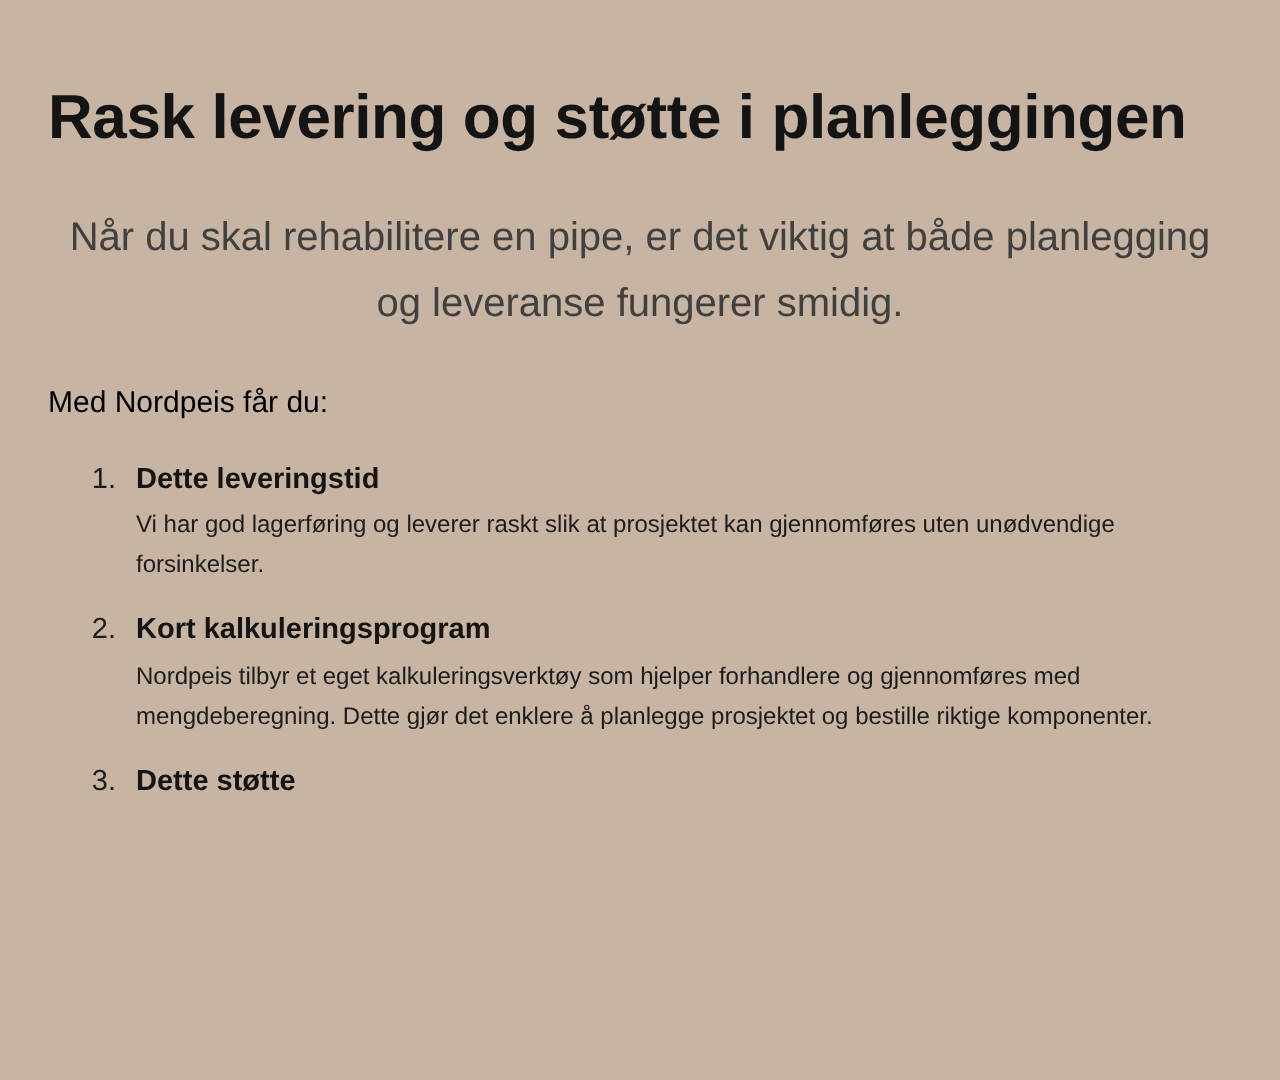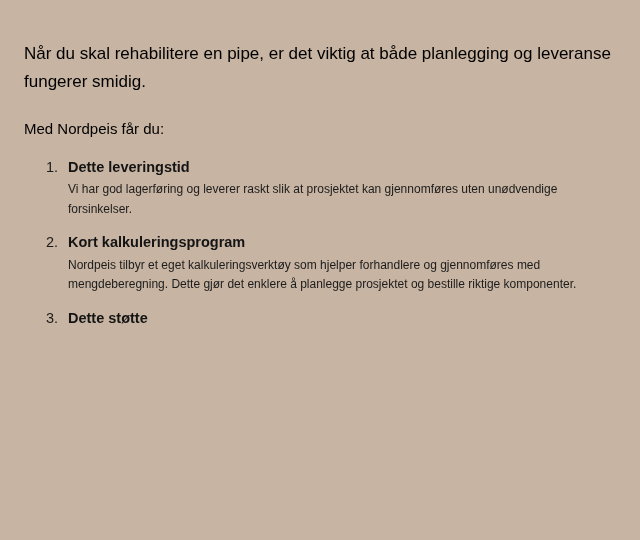--- a/index.html
+++ b/index.html
@@ -22,24 +22,25 @@
   }
   .title {
     font-size: 31px;
     font-weight: bold;
     line-height: 1.2;
     letter-spacing: -0.2px;
     margin: 0 0 26px 0;
     color: #141414;
   }
   .intro {
-    font-size: 17px;
+    font-size: 20px;
     line-height: 1.65;
     margin: 0 0 22px 0;
-    color: #000000;
+    color: #404040;
+    text-align: center;
   }
   .lead {
     font-size: 15px;
     font-weight: normal;
     line-height: 1.5;
     margin: 0 0 16px 0;
     color: #000000;
   }
   ol.list {
     margin: 0;
@@ -68,20 +69,21 @@
     font-size: 12px;
     line-height: 1.62;
     color: #1c1c1c;
   }
 </style>
 </head>
 <body style="background: rgb(199, 180, 162);">
 
 <div class="page">
 
+  <h1 class="title">Rask levering og støtte i planleggingen</h1>
 
   <p class="intro">Når du skal rehabilitere en pipe, er det viktig at både planlegging og leveranse fungerer smidig.</p>
 
   <p class="lead">Med Nordpeis får du:</p>
 
   <ol class="list">
     <li>
       <span class="item-title">Dette leveringstid</span>
       <span class="item-body">Vi har god lagerføring og leverer raskt slik at prosjektet kan gjennomføres uten unødvendige forsinkelser.</span>
     </li>

